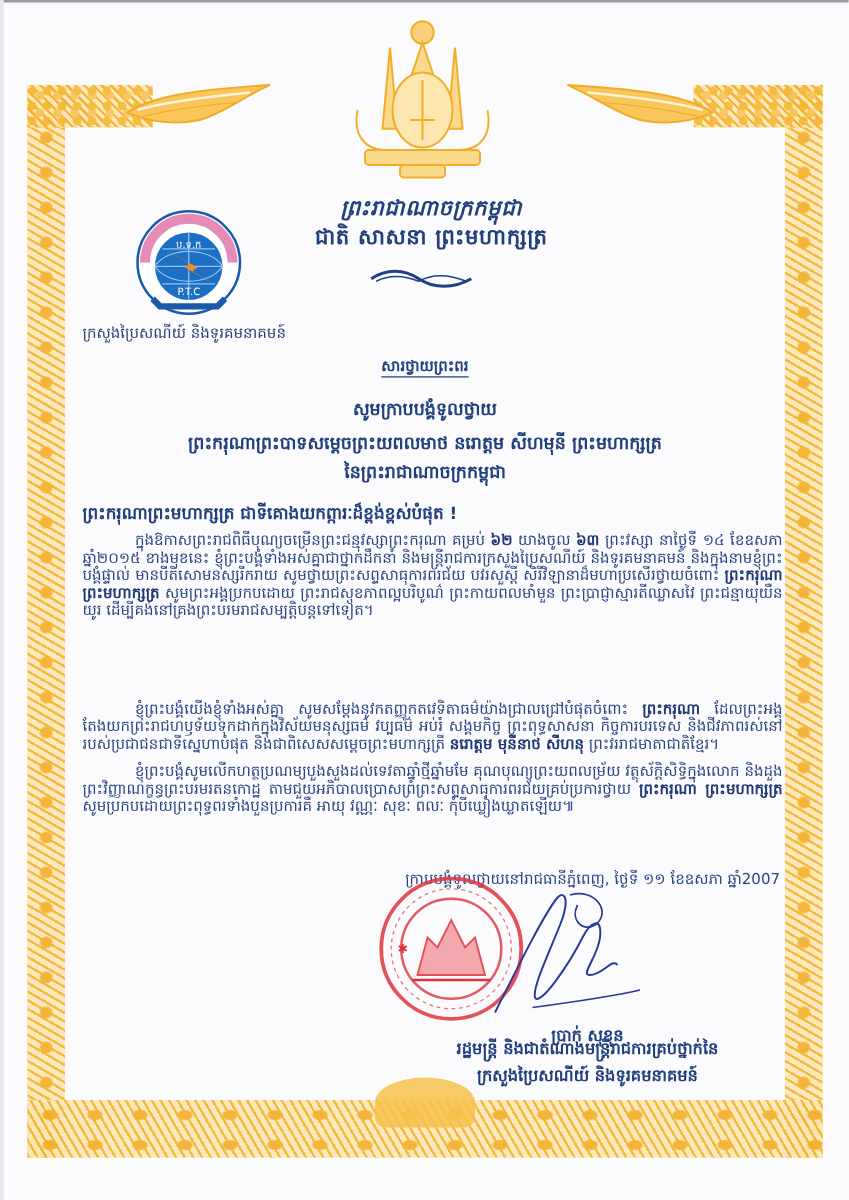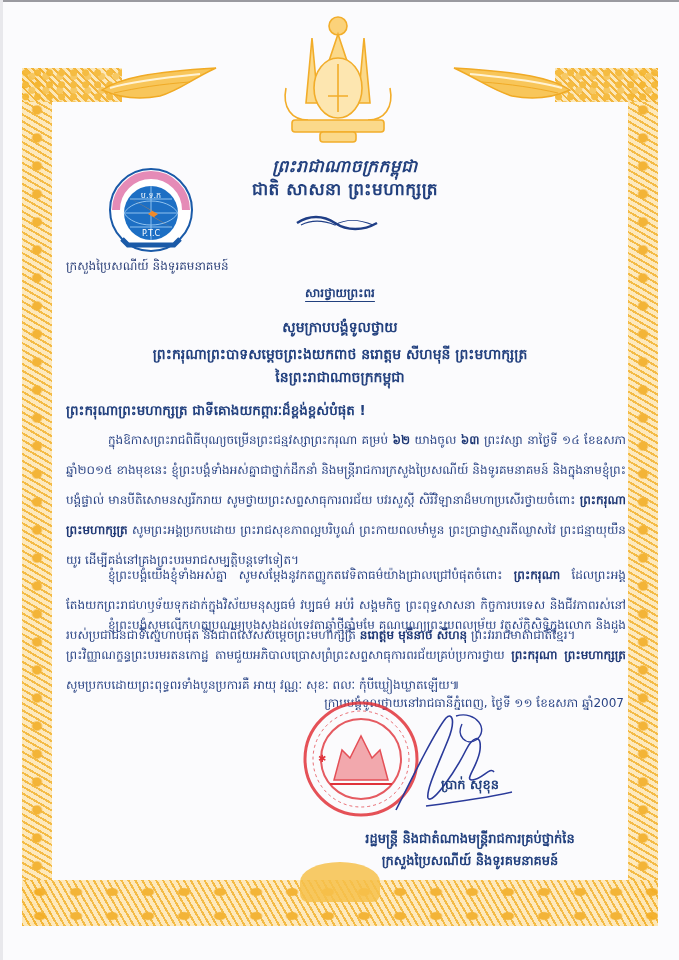--- a/index.html
+++ b/index.html
@@ -84,38 +84,38 @@
   }
   .addressee1 { top: 345px; }
   .addressee2 { top: 368px; }
 
   .salutation {
     position: absolute; left: 66px; top: 402px; width: 560px;
     font-weight: bold; font-size: 13.5px;
   }
   .para {
     position: absolute; left: 66px; width: 560px;
-    font-size: 12px; line-height: 30px; text-align: justify; color: #2a4485;
+    font-size: 12px; line-height: 14px; text-align: justify; color: #2a4485;
   }
   .para .indent { display: inline-block; width: 42px; }
   .para b { font-weight: bold; color: #1f3875; }
   .p1 { top: 425px; }
   .p2 { top: 540px; margin-top: 20px; }
   .p3 { top: 610px; }
 
   .place-date {
     position: absolute; left: 290px; top: 695px; width: 334px; text-align: right;
     font-size: 12px; color: #2a4485;
   }
 
   .seal { position: absolute; left: 302px; top: 700px; width: 118px; height: 118px; }
   .signature { position: absolute; left: 386px; top: 710px; width: 130px; height: 110px; }
 
   .signer-name {
-    position: absolute; left: 340px; top: 776px; width: 260px; text-align: center;
+    position: absolute; left: 340px; top: 820px; width: 260px; text-align: center;
     font-weight: bold; font-size: 13px;
   }
   .signer-title1, .signer-title2 {
     position: absolute; left: 310px; width: 320px; text-align: center;
     font-weight: bold; font-size: 13px;
   }
   .signer-title1 { top: 830px; }
   .signer-title2 { top: 852px; }
 </style>
 </head>
@@ -172,21 +172,21 @@
   <path d="M16 46 C26 30, 60 30, 70 46 M16 46 C26 62, 60 62, 70 46" fill="none" stroke="#8fc2ef" stroke-width="1"></path>
   <path d="M20 30 L44 44 L40 47 L66 62 L46 50 L50 47 Z" fill="#f08a2a"></path>
   <path d="M14 72 L20 78 L66 78 L72 72" fill="none" stroke="#1a5aa8" stroke-width="5"></path>
   <text x="43" y="31" text-anchor="middle" font-size="8" font-family="DejaVu Sans, sans-serif" fill="#ffffff">ប.ទ.ក</text>
   <text x="43" y="69" text-anchor="middle" font-size="8" font-family="DejaVu Sans, sans-serif" fill="#ffffff">P.T.C</text>
 </svg>
 <div class="ministry-left">ក្រសួងប្រៃសណីយ៍ និងទូរគមនាគមន៍</div>
 
 <div class="title">សារថ្វាយព្រះពរ</div>
 <div class="subtitle">សូមក្រាបបង្គំទូលថ្វាយ</div>
-<div class="addressee1">ព្រះករុណាព្រះបាទសម្តេចព្រះងយកពាថ នរោត្តម សីហមុនី ព្រះមហាក្សត្រ</div>
+<div class="addressee1">ព្រះករុណាព្រះបាទសម្តេចព្រះយពលមាថ នរោត្តម សីហមុនី ព្រះមហាក្សត្រ</div>
 <div class="addressee2">នៃព្រះរាជាណាចក្រកម្ពុជា</div>
 
 <div class="salutation">ព្រះករុណាព្រះមហាក្សត្រ ជាទីគោងយកព្ការៈដ៏ខ្ពង់ខ្ពស់បំផុត !</div>
 
 <div class="para p1">
   <span class="indent"></span><span>ក្នុងឱកាសព្រះរាជពិធីបុណ្យចម្រើនព្រះជន្មវស្សាព្រះករុណា គម្រប់ </span><b>៦២</b><span> យាងចូល </span><b>៦៣</b><span> ព្រះវស្សា នាថ្ងៃទី ១៤ ខែឧសភា ឆ្នាំ២០១៥ ខាងមុខនេះ ខ្ញុំព្រះបង្គំទាំងអស់គ្នាជាថ្នាក់ដឹកនាំ និងមន្ត្រីរាជការក្រសួងប្រៃសណីយ៍ និងទូរគមនាគមន៍ និងក្នុងនាមខ្ញុំព្រះបង្គំផ្ទាល់ មានបីតិសោមនស្សរីករាយ សូមថ្វាយព្រះសព្ទសាធុការពរជ័យ បវរសួស្តី សិរីវិឡានាដ៏មហាប្រសើរថ្វាយចំពោះ </span><b>ព្រះករុណា ព្រះមហាក្សត្រ</b><span> សូមព្រះអង្គប្រកបដោយ ព្រះរាជសុខភាពល្អបរិបូណ៌ ព្រះកាយពលមាំមួន ព្រះប្រាជ្ញាស្មារតីឈ្លាសវៃ ព្រះជន្មាយុយឺនយូរ ដើម្បីគង់នៅគ្រងព្រះបរមរាជសម្បត្តិបន្តទៅទៀត។</span>
 </div>
 
 <div class="para p2">
   <span class="indent"></span><span>ខ្ញុំព្រះបង្គំយើងខ្ញុំទាំងអស់គ្នា សូមសម្តែងនូវកតញ្ញូកតវេទិតាធម៌យ៉ាងជ្រាលជ្រៅបំផុតចំពោះ </span><b>ព្រះករុណា</b><span> ដែលព្រះអង្គតែងយកព្រះរាជហឫទ័យទុកដាក់ក្នុងវិស័យមនុស្សធម៌ វប្បធម៌ អប់រំ សង្គមកិច្ច ព្រះពុទ្ធសាសនា កិច្ចការបរទេស និងជីវភាពរស់នៅរបស់ប្រជាជនជាទីស្នេហាបំផុត និងជាពិសេសសម្តេចព្រះមហាក្សត្រី </span><b>នរោត្តម មុនីនាថ សីហនុ</b><span> ព្រះវររាជមាតាជាតិខ្មែរ។</span>

